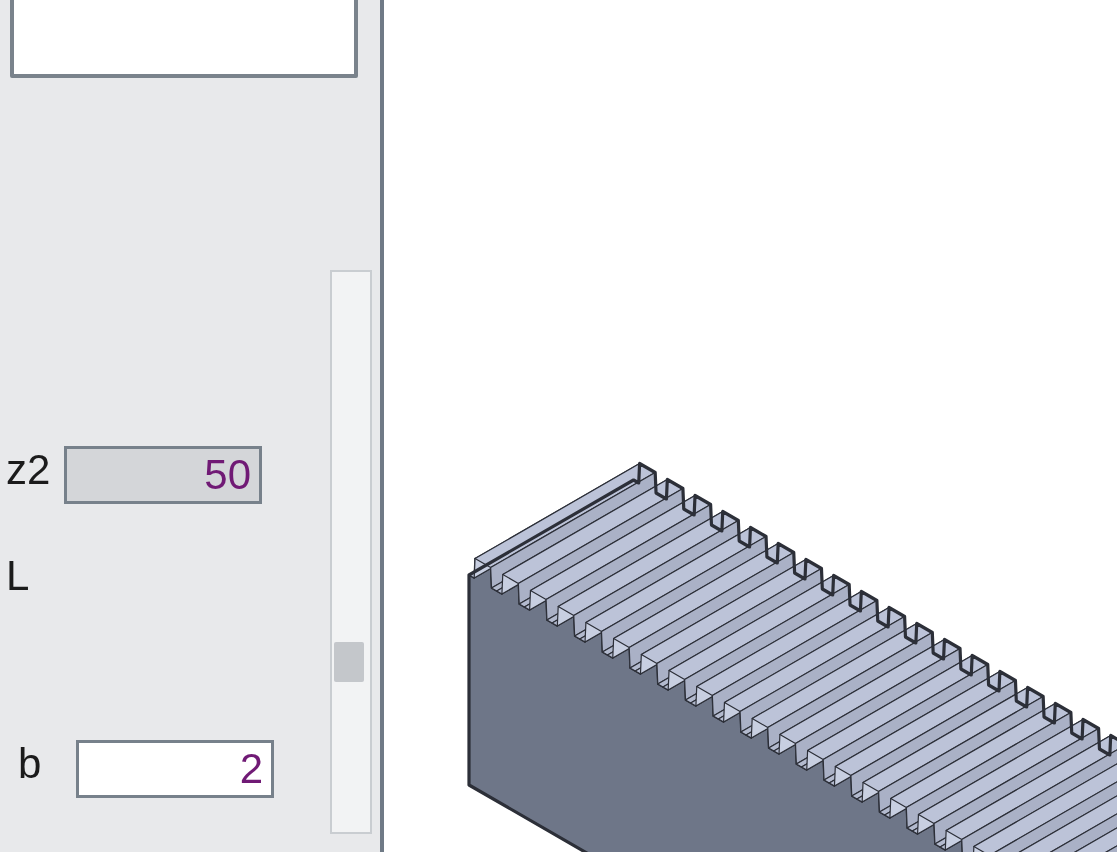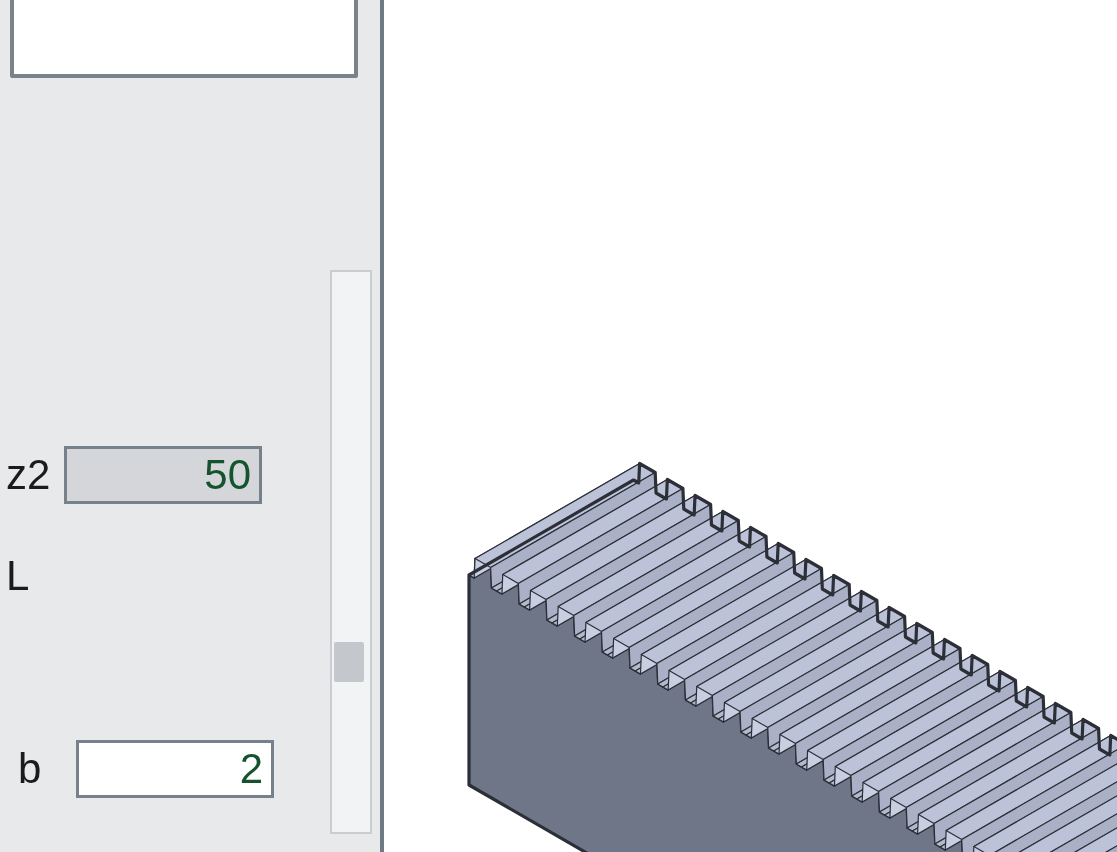--- a/index.html
+++ b/index.html
@@ -32,40 +32,39 @@
     height: 130px;
     background: #ffffff;
     border: 4px solid #7a838c;
     border-radius: 2px;
   }
 
   .param-row {
     position: absolute;
     left: 0;
     display: flex;
-    align-items: center;
     font-size: 42px;
     color: #1b1b1b;
   }
   .param-row .lbl {
     width: 58px;
     text-align: left;
     padding-left: 6px;
   }
   .param-row .field {
     width: 198px;
     height: 58px;
     border: 3px solid #77818b;
     background: #ffffff;
     font-size: 42px;
     text-align: right;
     padding: 0 8px 0 0;
     box-sizing: border-box;
     line-height: 52px;
-    color: #14532d;
+    color: #701a75;
     font-family: Arial, sans-serif;
     outline: none;
   }
   .param-row .field.readonly { background: #d4d6d9; }
 
   .row-z2 { top: 446px; }
   .row-L  { top: 552px; }
   .row-b  { top: 740px; }
 
   .scroll-gutter {

